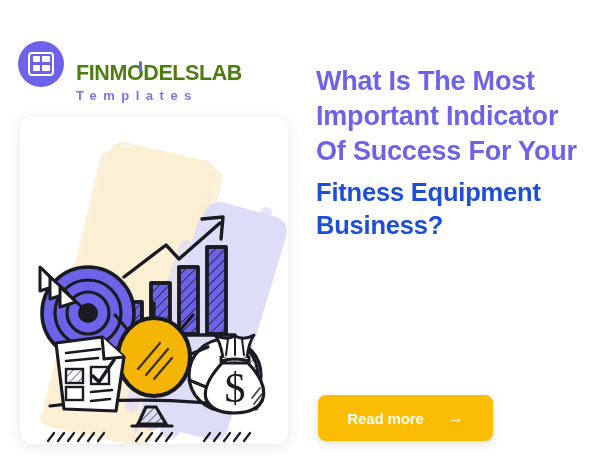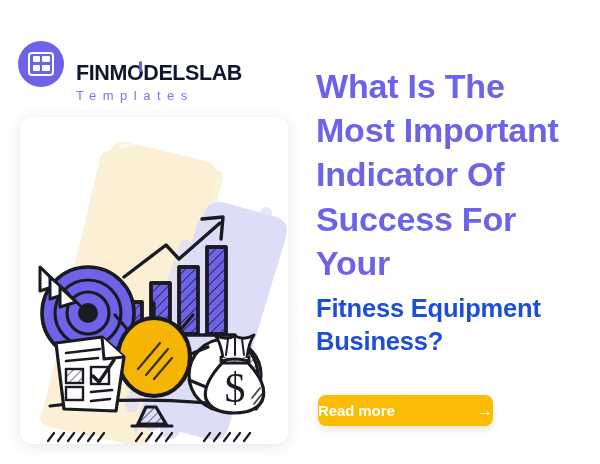--- a/index.html
+++ b/index.html
@@ -50,21 +50,21 @@
   #brand-mark .grid-frame i {
     display: block;
     background: #ffffff;
     border-radius: 1px;
   }
   #brand-text { display: flex; flex-direction: column; }
   #wordmark {
     font-size: 21.5px;
     font-weight: bold;
     letter-spacing: -0.4px;
-    color: #0f172a;
+    color: #4d7c0f;
     line-height: 1.05;
     position: relative;
     white-space: nowrap;
     margin-top: 40px;
   }
   #wordmark .o-dot {
     position: absolute;
     width: 3.4px;
     height: 11px;
     background: #6C63E8;
@@ -72,20 +72,21 @@
     left: 62.5px;
     top: -1px;
   }
   #brand-sub {
     font-size: 13px;
     letter-spacing: 6.5px;
     color: #7B74EE;
     line-height: 1.5;
     margin-top: 1px;
     white-space: nowrap;
+    font-weight: bold;
   }
 
   
   #art-card {
     position: absolute;
     left: 20px;
     top: 117px;
     width: 268px;
     height: 327px;
     background: #ffffff;
@@ -96,49 +97,49 @@
   #art-card svg { display: block; width: 100%; height: 100%; }
 
   
   #headline {
     position: absolute;
     left: 316px;
     top: 64px;
     width: 268px;
   }
   #headline-primary {
-    font-size: 34px;
+    font-size: 27px;
     font-weight: bold;
     line-height: 1.30;
     color: #6C63E8;
     letter-spacing: -0.2px;
   }
   #headline-secondary {
     font-size: 25.5px;
     font-weight: bold;
     line-height: 1.30;
     color: #1d4ed8;
     letter-spacing: -0.2px;
     margin-top: 7px;
   }
 
   
   #cta {
     position: absolute;
     left: 318px;
     top: 395px;
     width: 175px;
-    height: 31px;
+    height: 46px;
     background: #FBBC04;
     border: none;
     border-radius: 8px;
     box-shadow: 0 3px 8px rgba(120,95,0,0.18);
     display: flex;
     align-items: center;
-    justify-content: space-between;
+    justify-content: center;
     gap: 24px;
     cursor: pointer;
     font-family: "Liberation Sans", sans-serif;
   }
   #cta-label {
     color: #ffffff;
     font-size: 15px;
     font-weight: bold;
     letter-spacing: -0.1px;
   }

